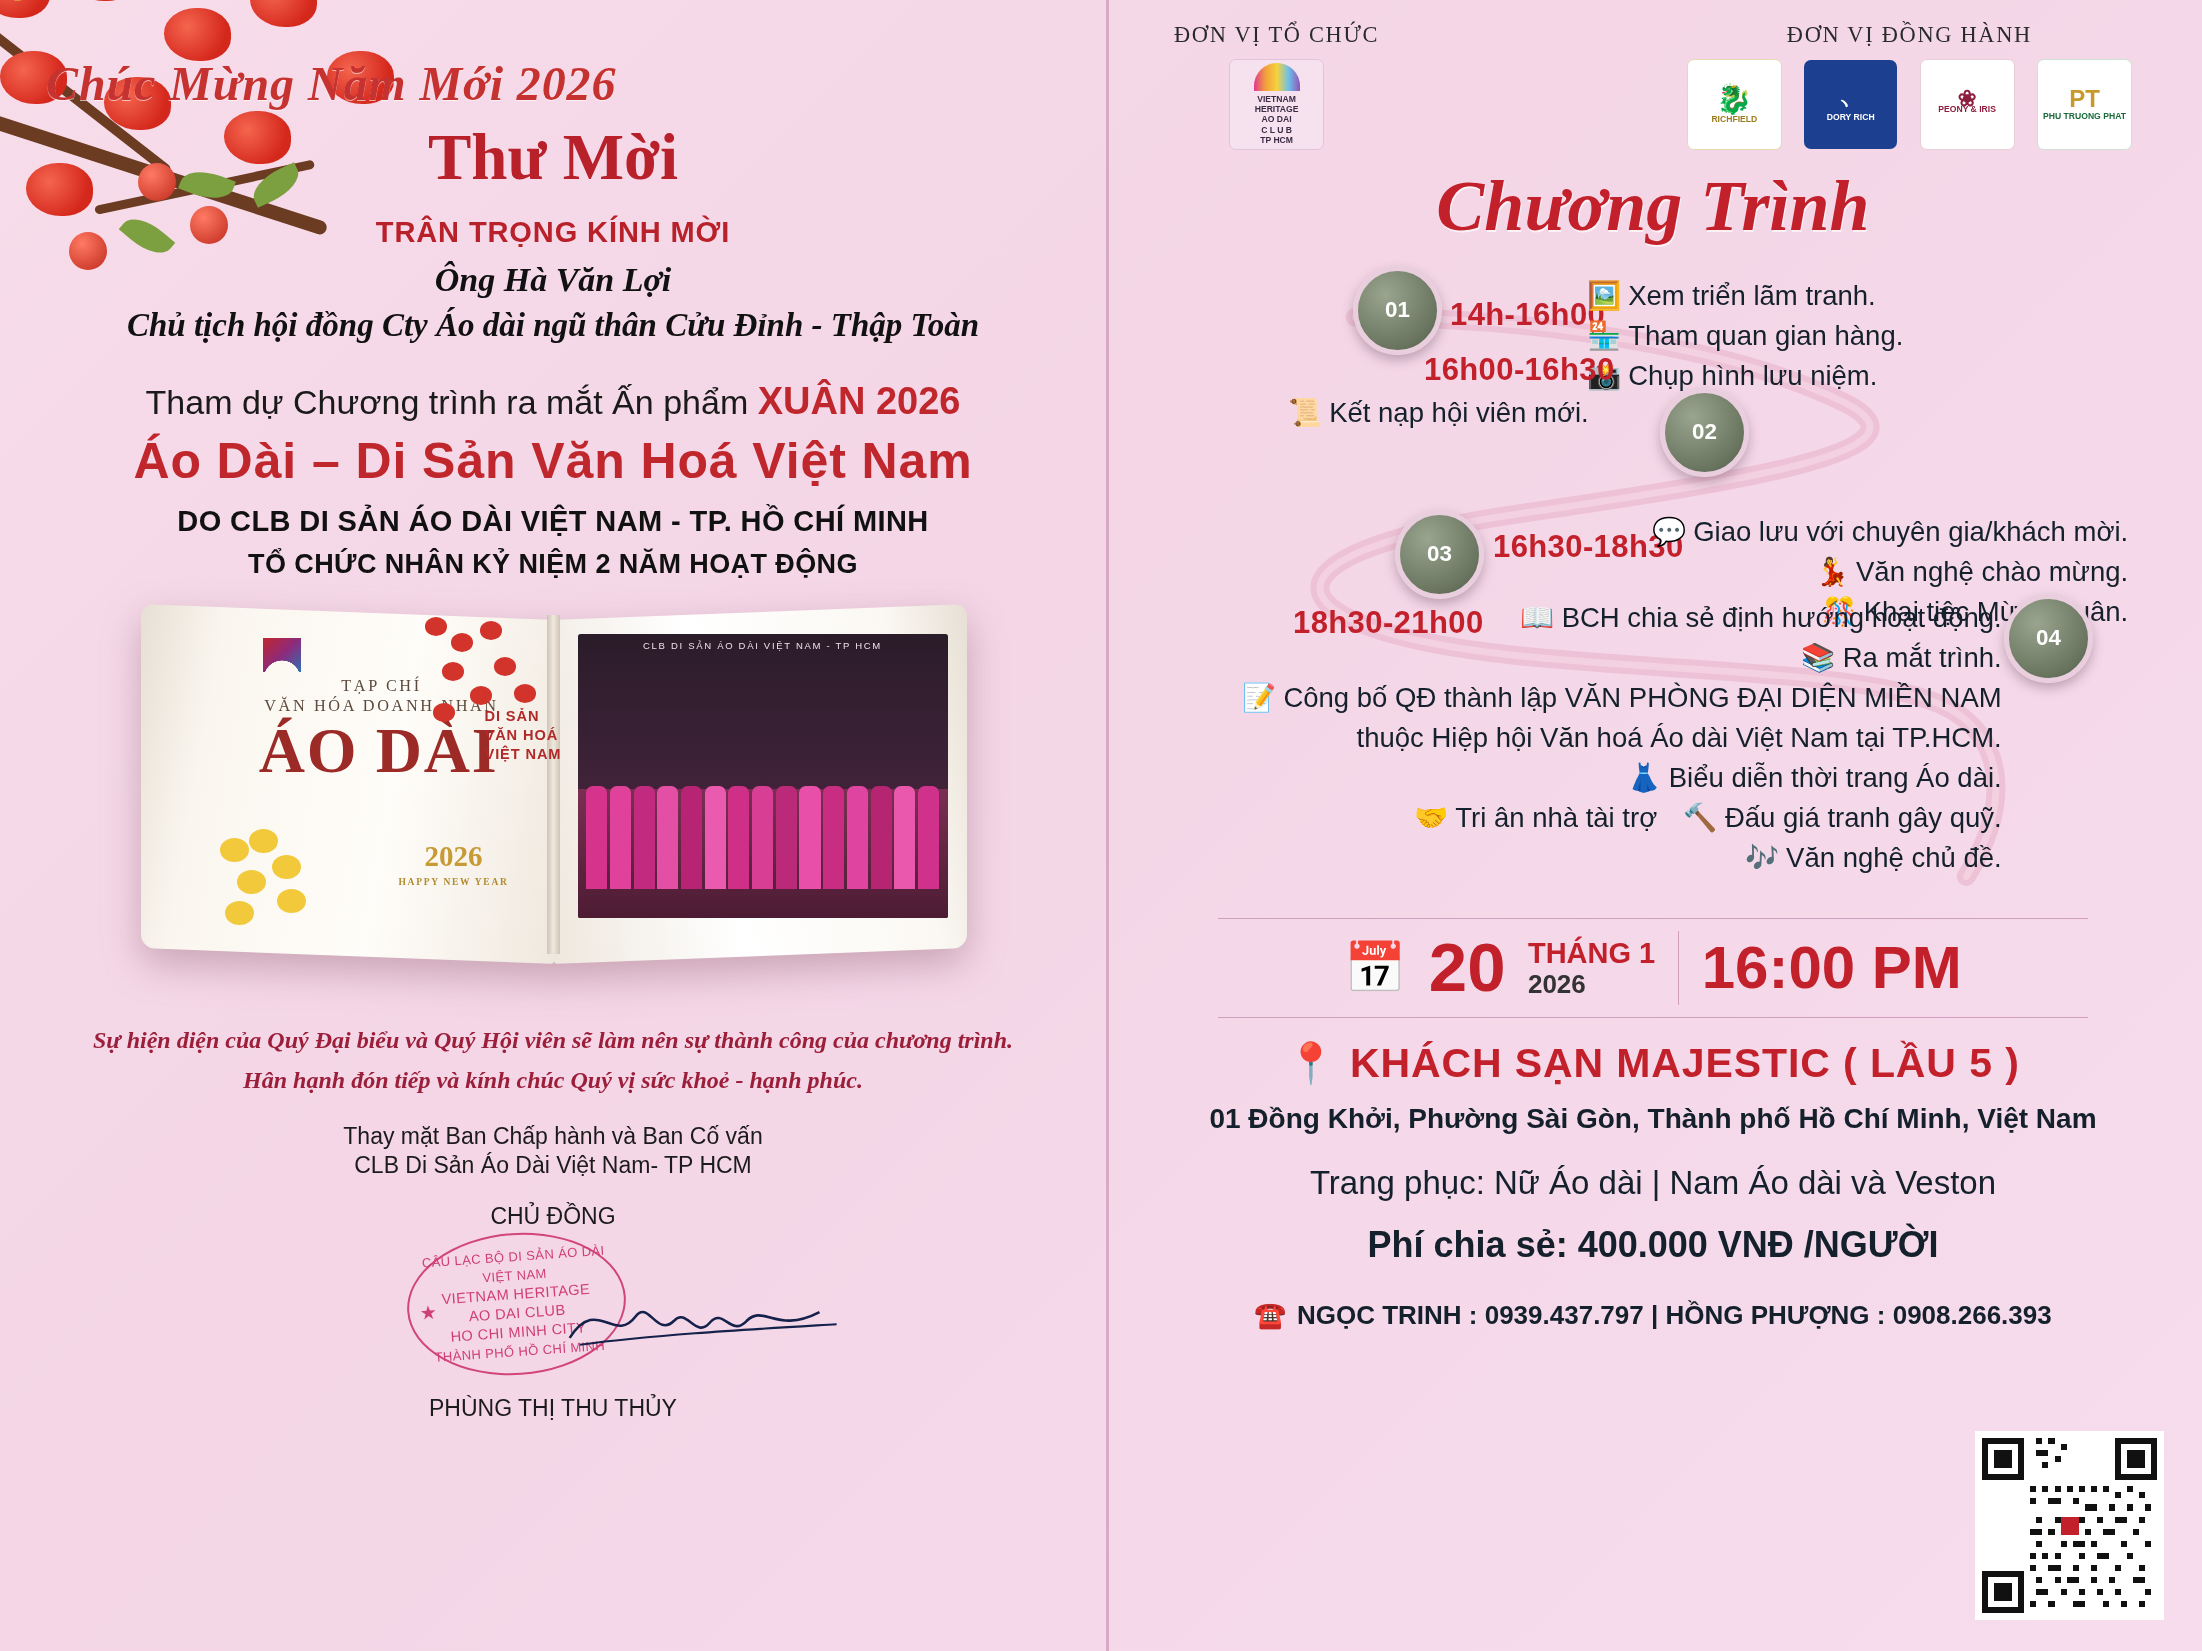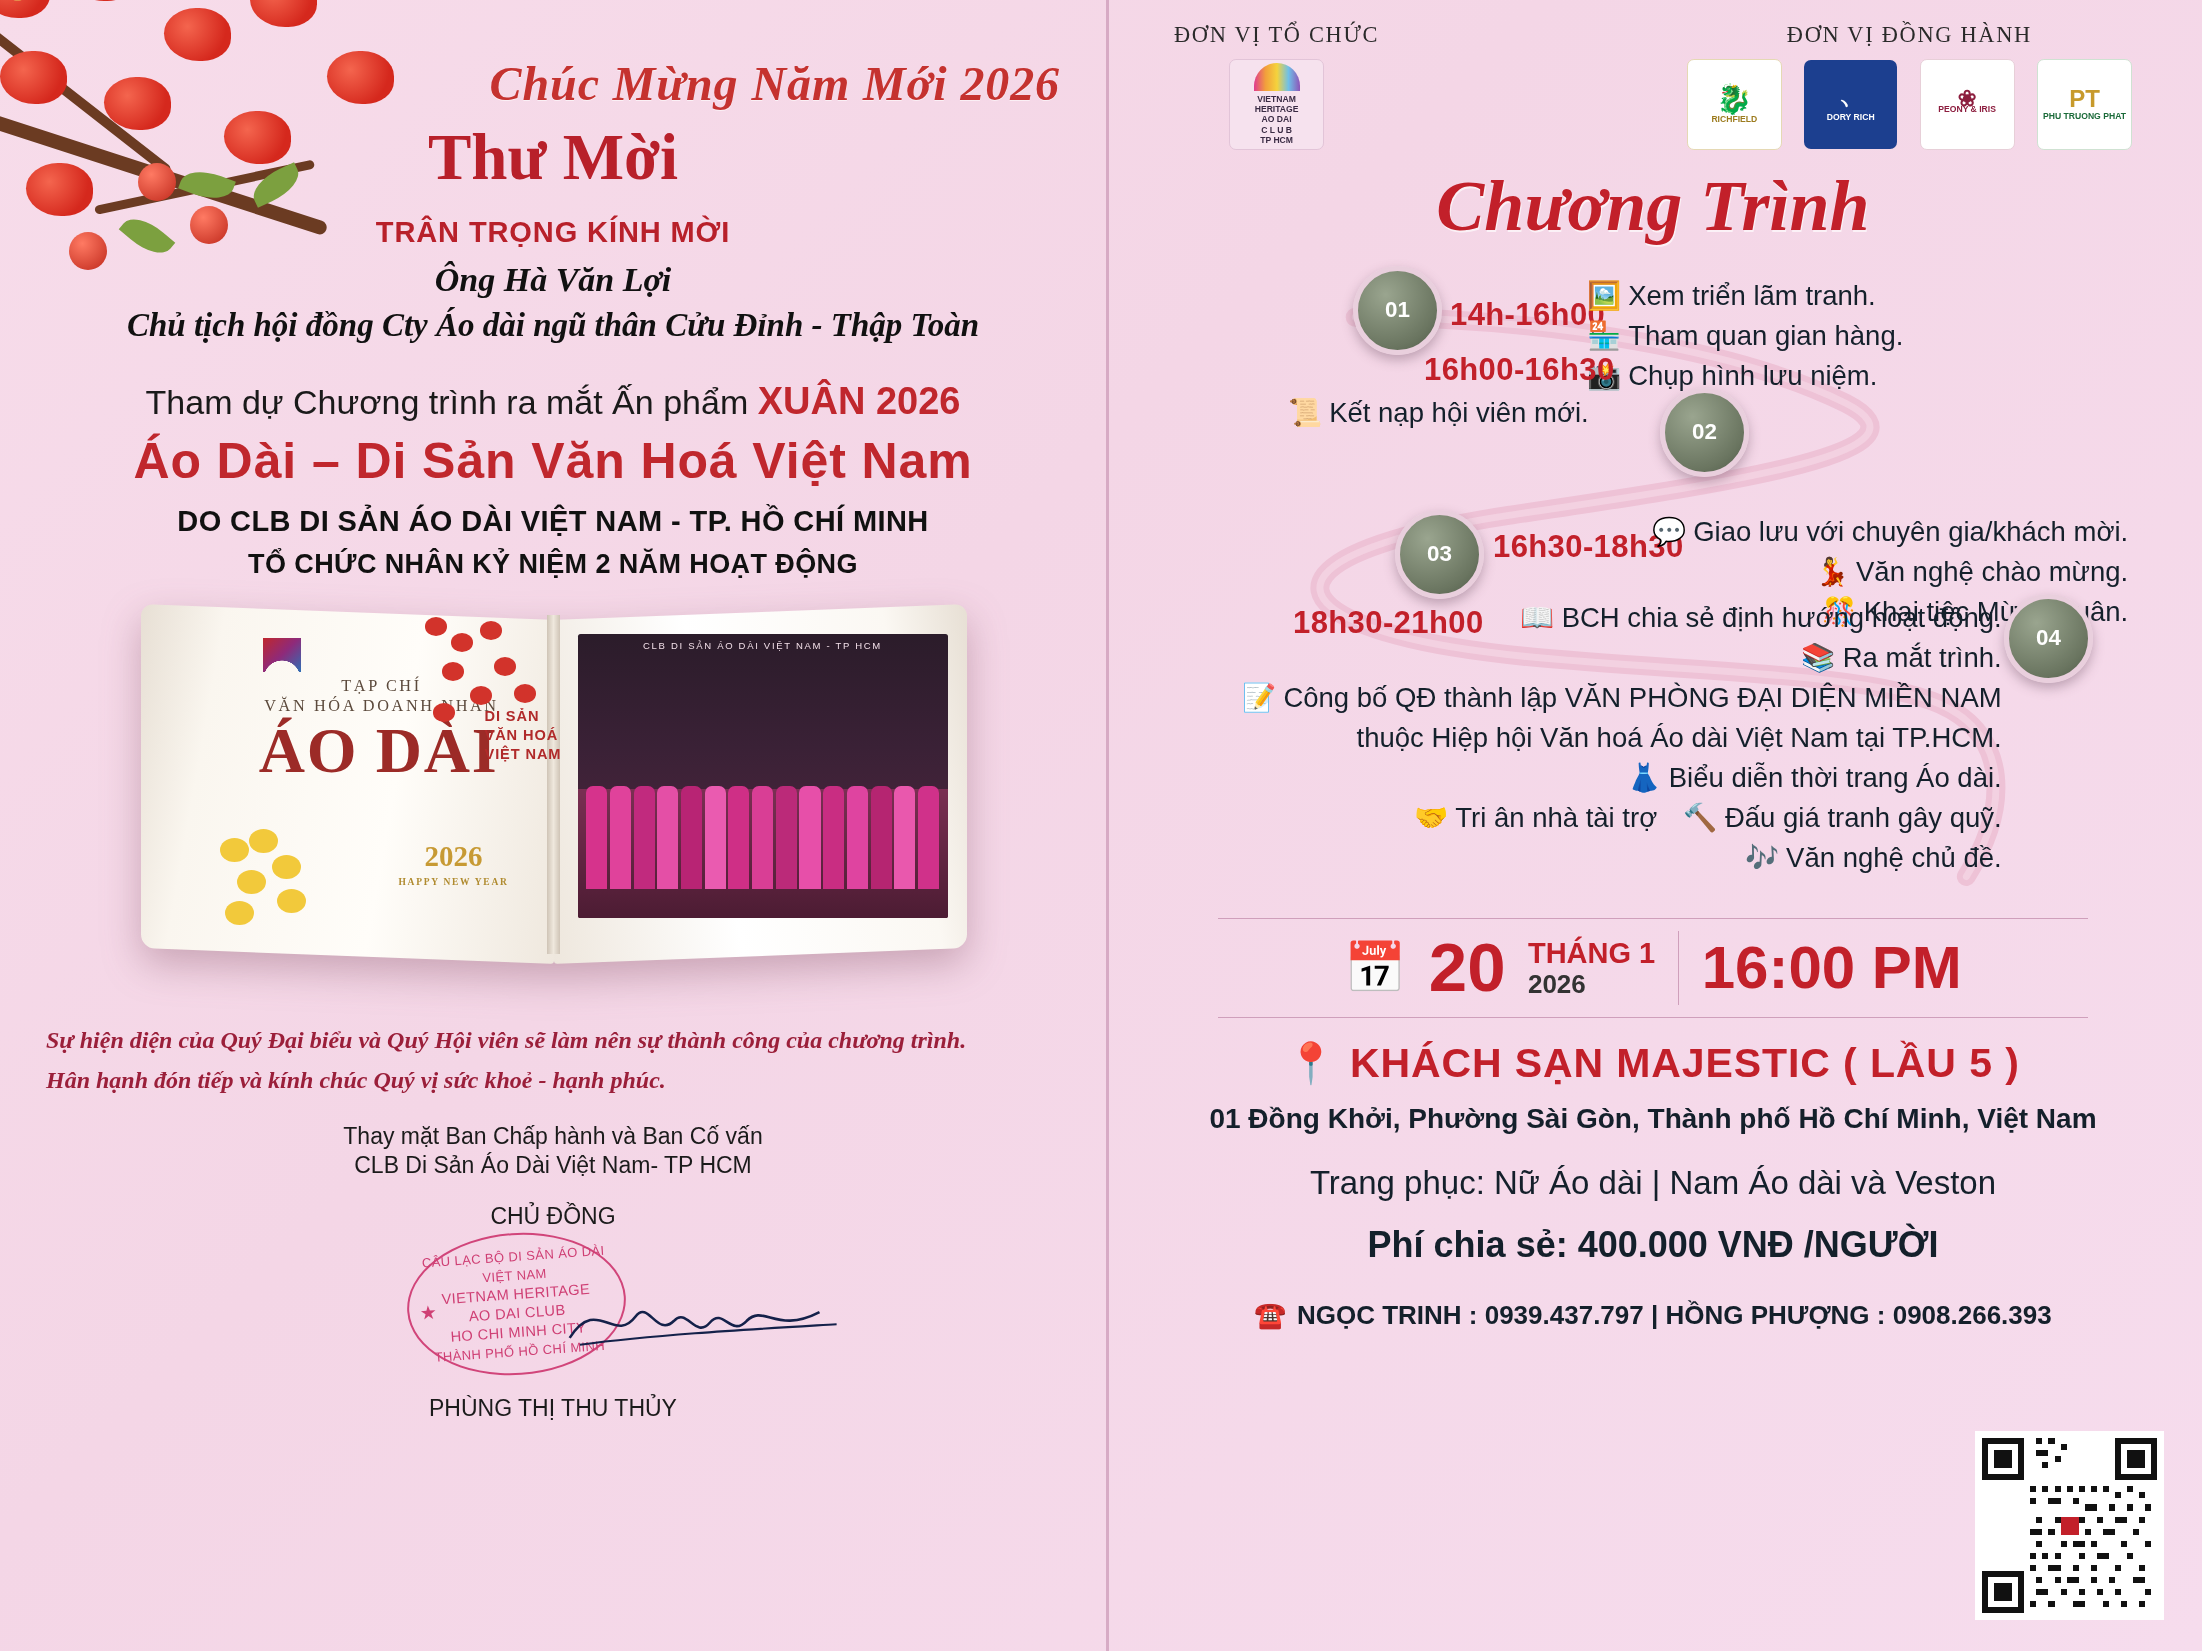--- a/index.html
+++ b/index.html
@@ -33,21 +33,21 @@
   .flower i{position:absolute;display:block;width:67px;height:53px;border-radius:50% 50% 45% 55%;
     background:radial-gradient(circle at 35% 35%, #f4654e, #d5281d 70%);}
   .flower .c{width:17px;height:17px;border-radius:50%;background:#ffd86b;left:26px;top:19px;box-shadow:0 0 5.2px #c7452f inset;}
   .bud{position:absolute;width:38px;height:38px;border-radius:50%;
     background:radial-gradient(circle at 35% 30%,#ff7a63,#c0291c);}
   .leaf{position:absolute;width:52px;height:26px;border-radius:70% 0 70% 0;background:#7ca03f;}
 
   .left-inner{position:relative;z-index:5;padding:34px 46px 0 46px;}
 
   .title-chuc{
-    text-align:right;
+    text-align:left;
     font-family:"Liberation Serif", serif;
     font-size:48px;font-weight:700;font-style:italic;
     color:#c5322f;
     letter-spacing:0.9px;
     margin:22.4px 0 5.2px 0;
     text-shadow:0 0.9px 0 rgba(255,255,255,.6);
   }
   .title-thumoi{
     text-align:center;
     font-family:"Liberation Serif", serif;
@@ -115,21 +115,21 @@
   .mag-yellow{position:absolute;left:79px;top:217px;width:112px;height:103px;}
   .mag-yellow b{position:absolute;width:29px;height:24px;border-radius:50%;background:#f2c93b;display:block;}
   .mag-red{position:absolute;left:284px;top:5.2px;width:129px;height:129px;}
   .mag-red b{position:absolute;width:22.4px;height:19px;border-radius:50%;background:#d2332b;display:block;}
   .mag-logo{position:absolute;left:122px;top:26px;width:38px;height:34px;
      background:linear-gradient(135deg,#c0272d,#8e2a7a 50%,#2f6fb5);
      -webkit-mask:radial-gradient(circle at 50% 120%, transparent 40%, #000 41%);}
 
   .note{
     font-family:"Liberation Serif", serif;font-style:italic;font-weight:700;font-size:24px;color:#9b1f3a;
-    text-align:left;margin-top:29px;line-height:40px;
+    text-align:center;margin-top:29px;line-height:40px;
   }
   .behalf{
     text-align:center;font-size:23px;color:#1b1b1b;line-height:29px;margin-top:22.4px;
   }
   .chutich{text-align:center;font-size:23px;color:#1b1b1b;margin-top:22.4px;}
   .stamp-wrap{position:relative;height:163px;margin-top:-3.4px;}
   .stamp{
     position:absolute;left:361px;top:6.9px;width:215px;height:138px;border:2.6px solid #d1457a;border-radius:50%;
     color:#cf3f74;text-align:center;font-size:14.6px;line-height:19px;
     display:flex;flex-direction:column;justify-content:center;letter-spacing:0.4px;

